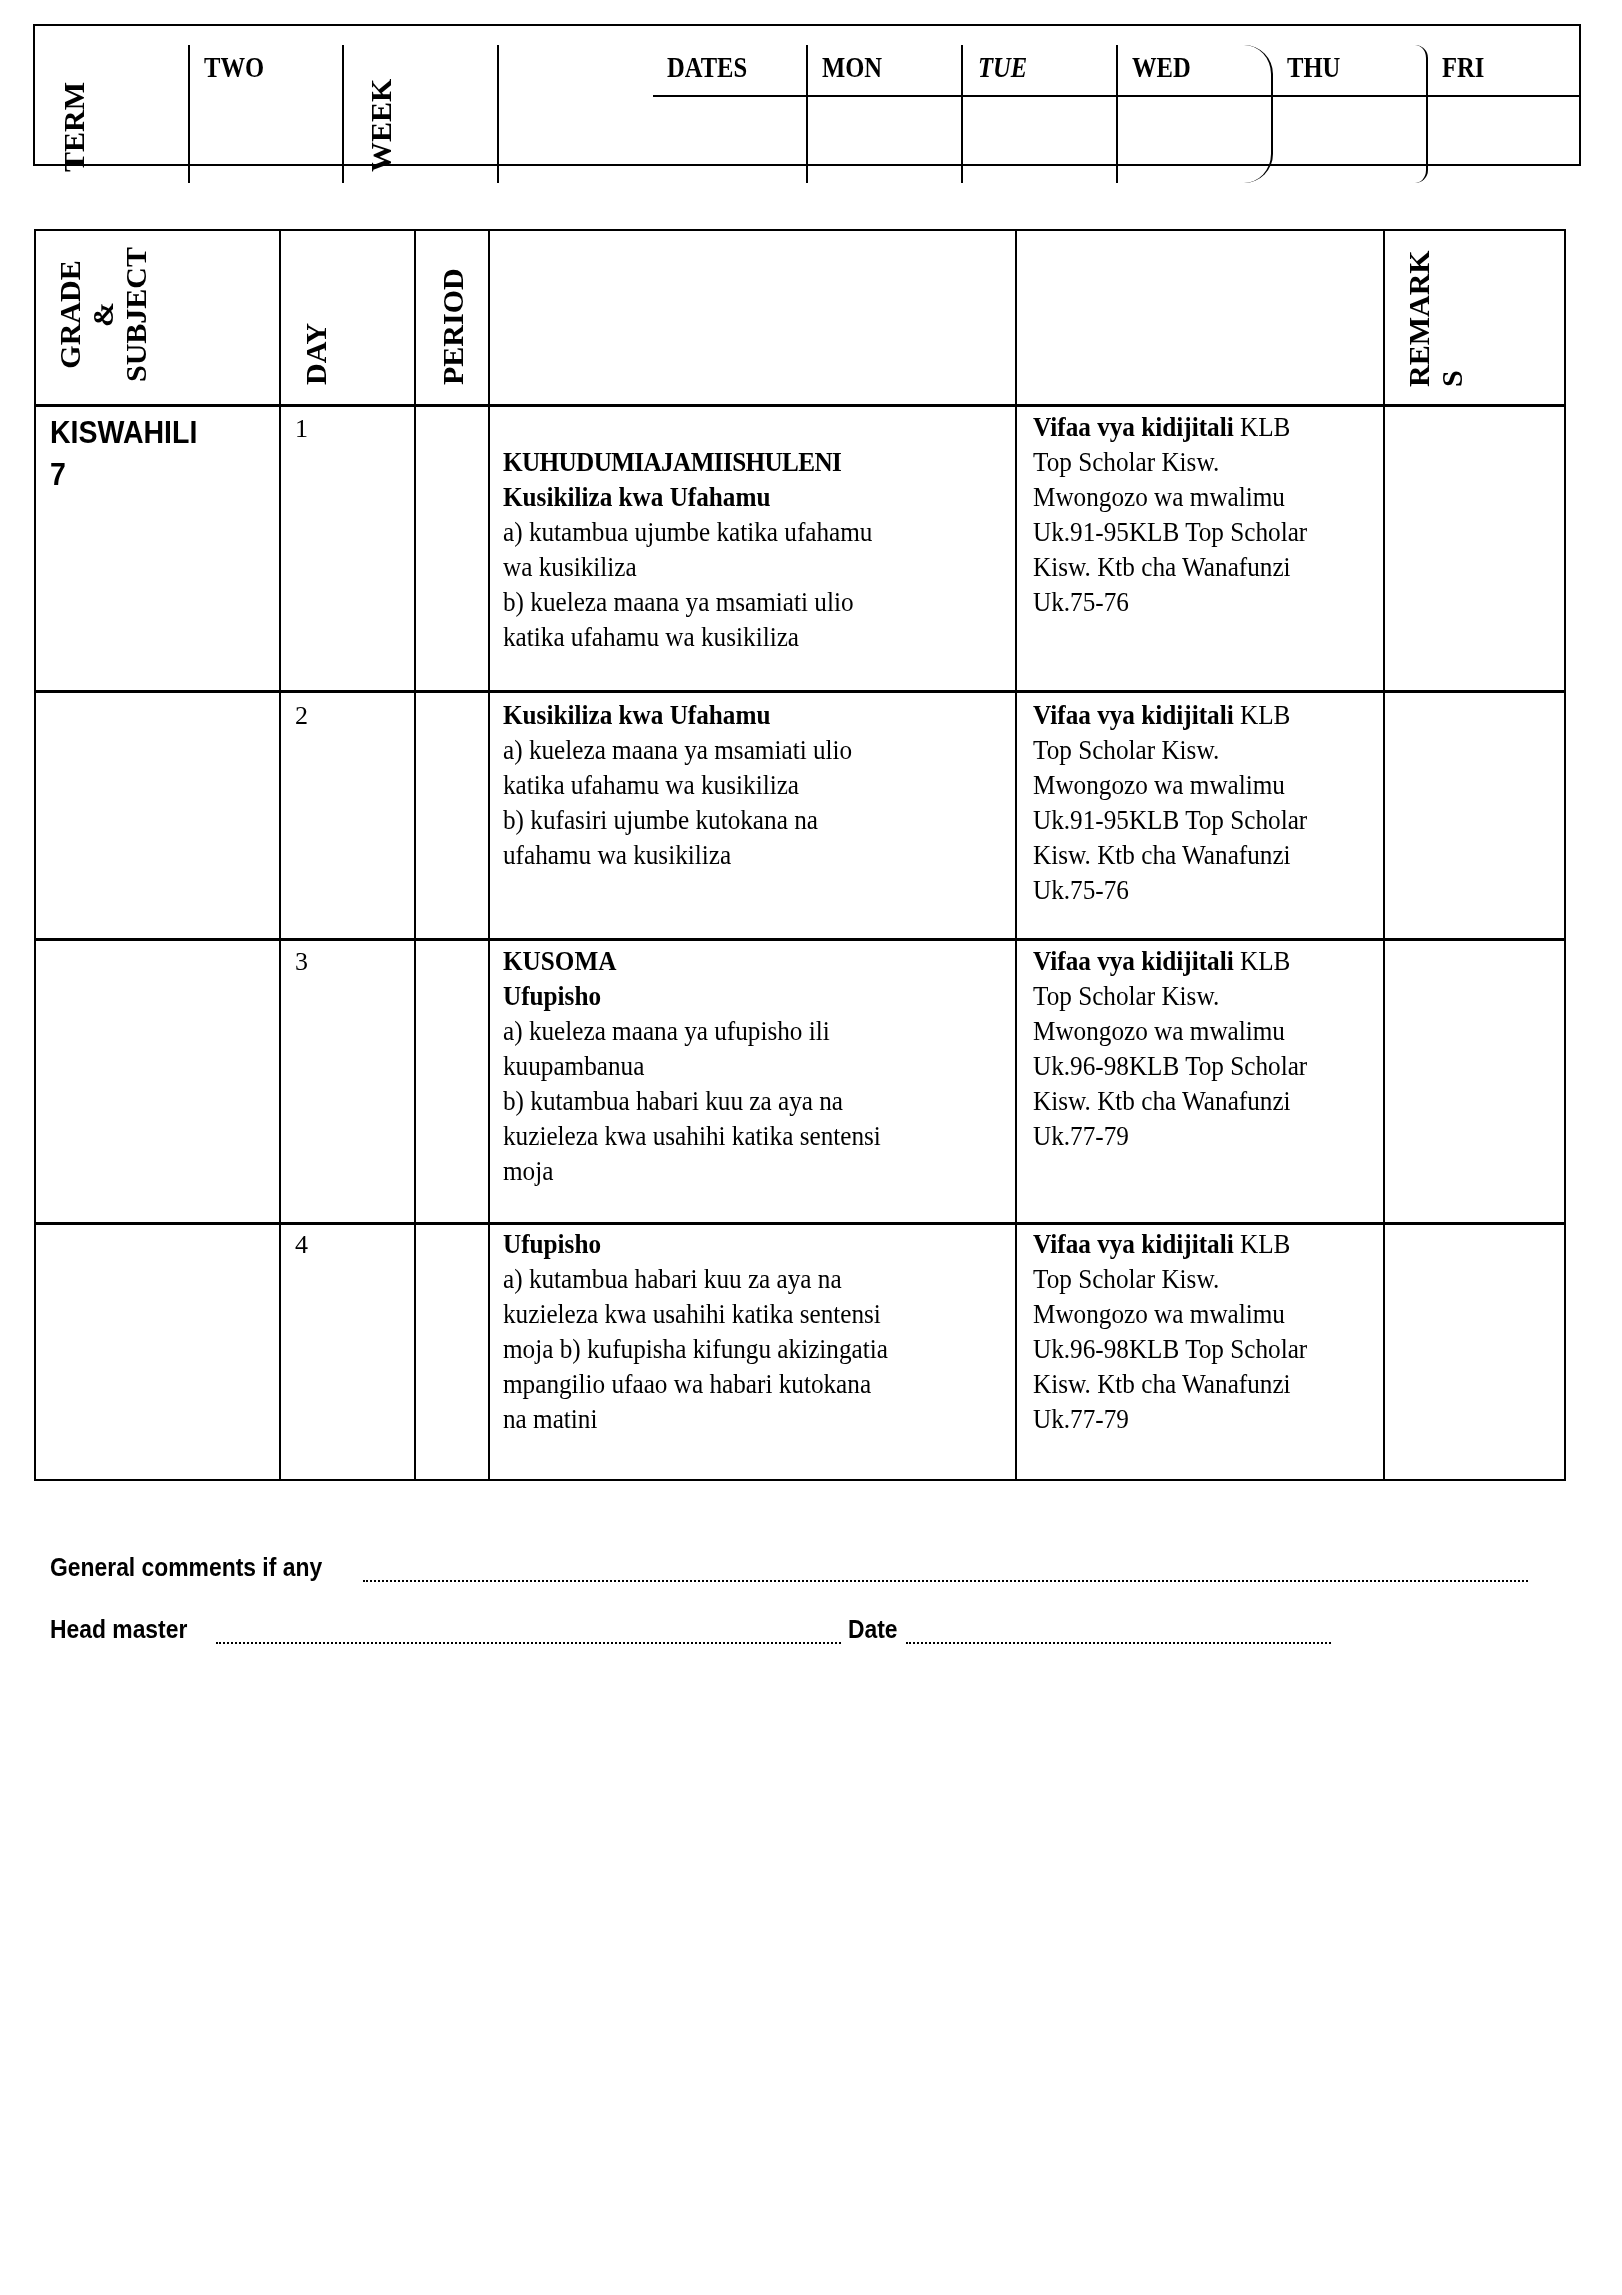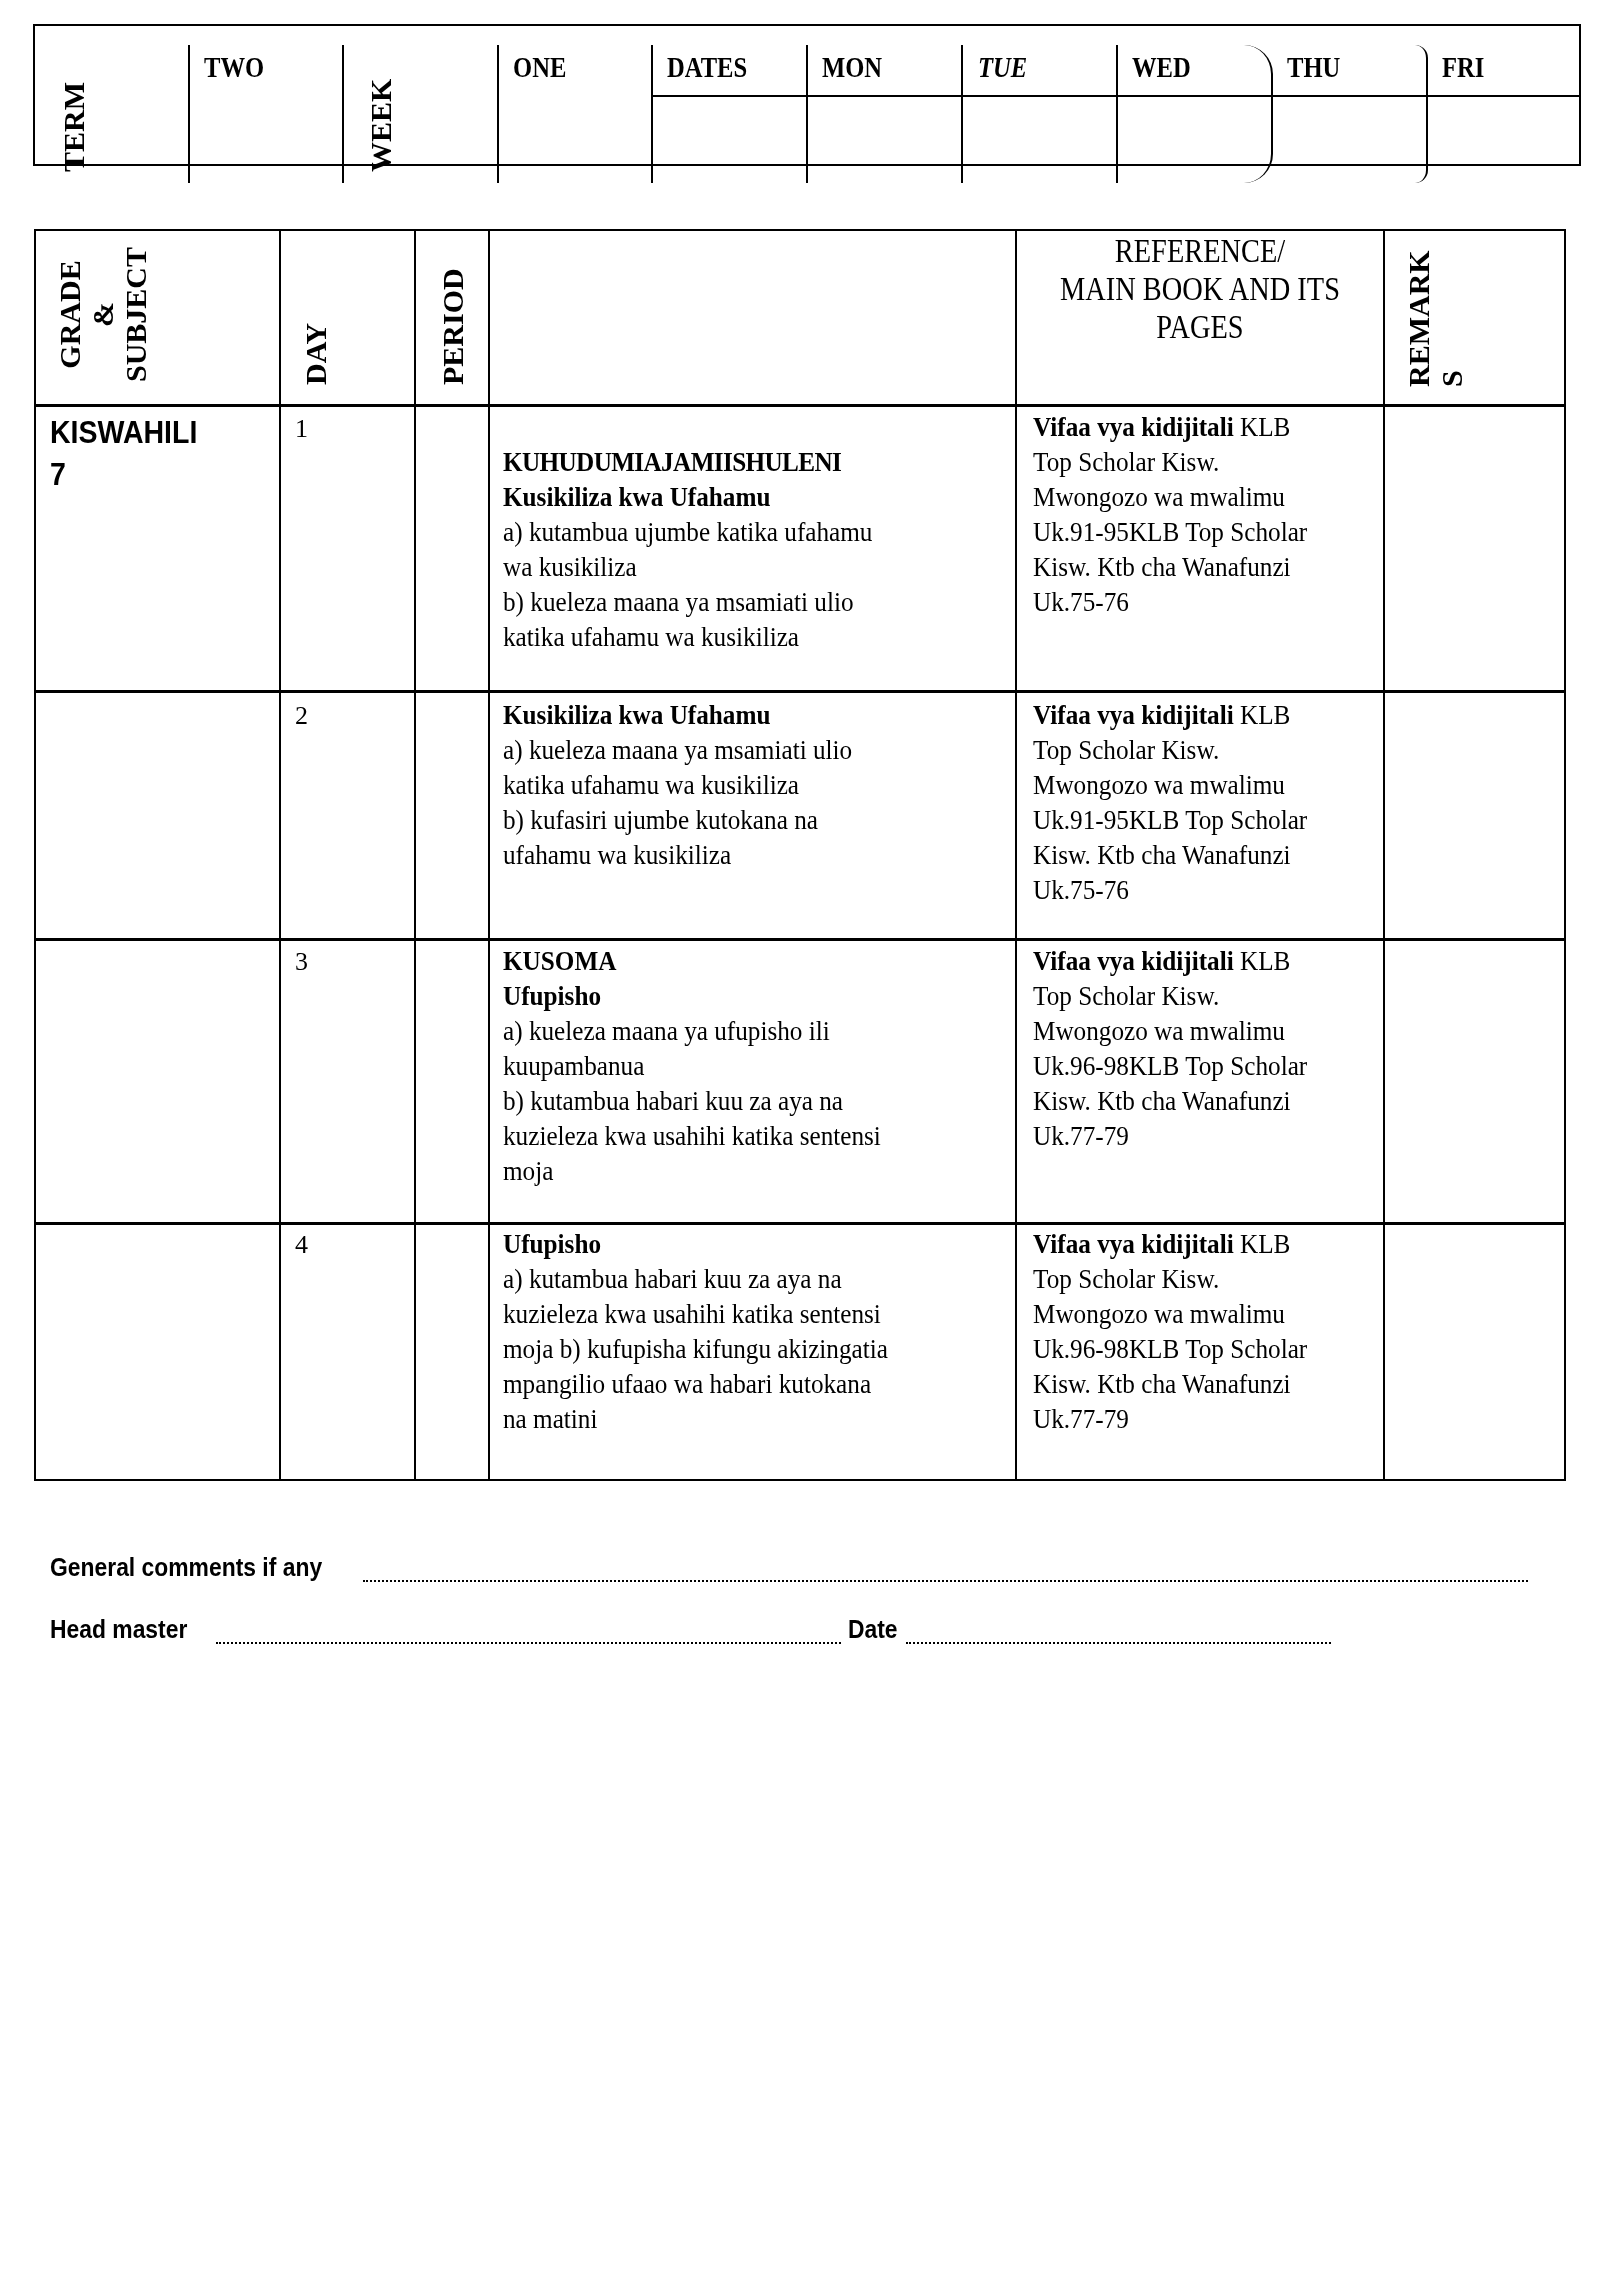--- a/index.html
+++ b/index.html
@@ -42,23 +42,20 @@
   </div>
 
   <div class="tcell" style="left:155px;top:0;width:154px;height:138px;">
     <span class="serif-head" style="position:absolute;left:14.4px;top:6.5px;">TWO</span>
   </div>
 
   <div class="tcell" style="left:310px;top:0;width:154px;height:138px;">
     <span class="vert" style="left:21px;top:127px;">WEEK</span>
   </div>
 
-  <div class="tcell" style="left:464px;top:0;width:154px;height:138px;">
-    <span class="serif-head" style="position:absolute;left:14.4px;top:6.5px;">ONE</span>
-  </div>
 
   <div class="tcell" style="left:618px;top:0;width:155px;height:138px;">
     <span class="serif-head" style="position:absolute;left:14.4px;top:6.5px;">DATES</span>
   </div>
 
   <div class="tcell" style="left:773px;top:0;width:155px;height:138px;">
     <span class="serif-head" style="position:absolute;left:14.4px;top:6.5px;">MON</span>
   </div>
   <div class="tcell" style="left:929px;top:0;width:154px;height:138px;font-style:italic;">
     <span class="serif-head" style="position:absolute;left:14.4px;top:6.5px;">TUE</span>
@@ -101,27 +98,20 @@
       <span class="line">GRADE</span>
       <span class="line">&amp;</span>
       <span class="line">SUBJECT</span>
     </div>
   </div>
   <div class="abs" style="left:245px;top:0;width:132px;height:173px;">
     <span class="vhdr" style="left:18.3px;top:154px;">DAY</span>
   </div>
   <div class="abs" style="left:380px;top:0;width:72px;height:173px;">
     <span class="vhdr" style="left:19.6px;top:154px;">PERIOD</span>
-  </div>
-  <div class="abs" style="left:981px;top:0;width:366px;height:173px;">
-    <div class="hdr-text hdr-center" style="left:0;top:1.3px;width:366px;">
-      <span class="line">REFERENCE/</span>
-      <span class="line">MAIN BOOK AND ITS</span>
-      <span class="line">PAGES</span>
-    </div>
   </div>
   <div class="abs" style="left:1349px;top:0;width:179px;height:173px;">
     <div class="vhdr" style="left:17px;top:156px;text-align:left;">
       <span class="line">REMARK</span>
       <span class="line">S</span>
     </div>
   </div>
 
   <div class="subject" style="left:14.4px;top:181px;">
     <span class="line">KISWAHILI</span>

